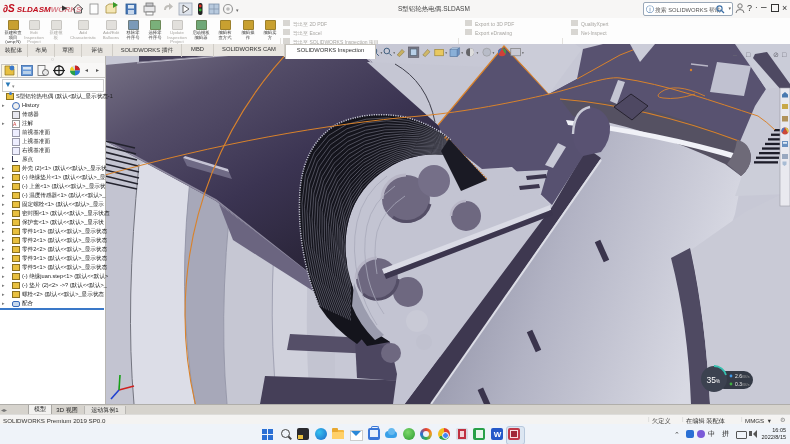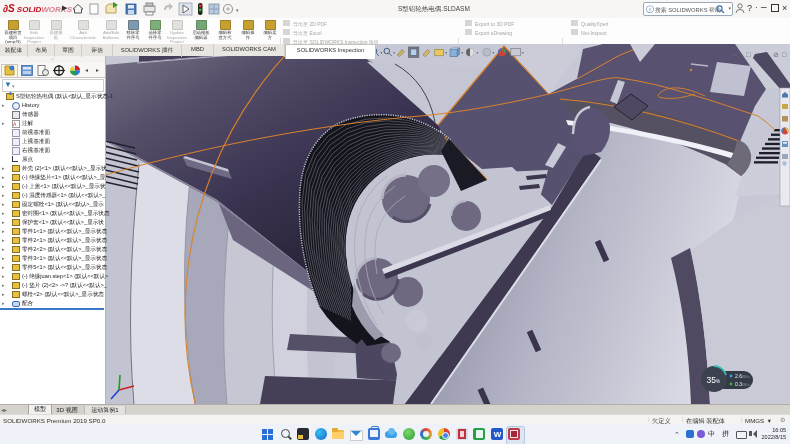--- a/index.html
+++ b/index.html
@@ -5,21 +5,21 @@
   html,body{margin:0;padding:0;}
   body{width:790px;height:444px;overflow:hidden;position:relative;
        font-family:"Liberation Sans",sans-serif;background:#fff;}
   .abs{position:absolute;}
 </style>
 </head>
 <body>
 
 <div class="abs" style="left:0;top:0;width:790px;height:18px;background:#f7f6f5;border-bottom:1px solid #e3e1de;">
   <div class="abs" style="left:3px;top:3px;font-style:italic;font-weight:bold;font-size:8px;color:#c00c1c;white-space:nowrap;">
-    <span style="font-size:10px;">∂S</span> <span>SOLID</span><span style="color:#d9828c;">WORKS</span>
+    <span style="font-size:10px;">∂S</span> <span>SLDASM</span><span style="color:#d9828c;">WORKS</span>
   </div>
   <div class="abs" style="left:62px;top:4px;font-size:7px;color:#333;">▶</div>
 
   <svg style="position:absolute;left:70px;top:1px;" width="170" height="16" viewBox="0 0 170 16">
     <path d="M3,8 L8,3.5 L13,8 L11.5,8 L11.5,12 L4.5,12 L4.5,8 Z" fill="none" stroke="#555" stroke-width="1"></path>
     <rect x="20" y="3" width="8" height="10" fill="#fdfdfd" stroke="#888" stroke-width="0.8"></rect>
     <path d="M36,5 L39,3 L46,3 L46,12 L36,12 Z" fill="#f4e6b4" stroke="#a89040" stroke-width="0.8"></path>
     <path d="M43,1 L48,4 L43,7 Z" fill="#3a9a2a"></path>
     <rect x="56" y="3" width="10" height="10" fill="#4a78b8" stroke="#2c5a92" stroke-width="0.8"></rect>
     <rect x="58" y="4" width="6" height="3.5" fill="#dce8f4"></rect>

